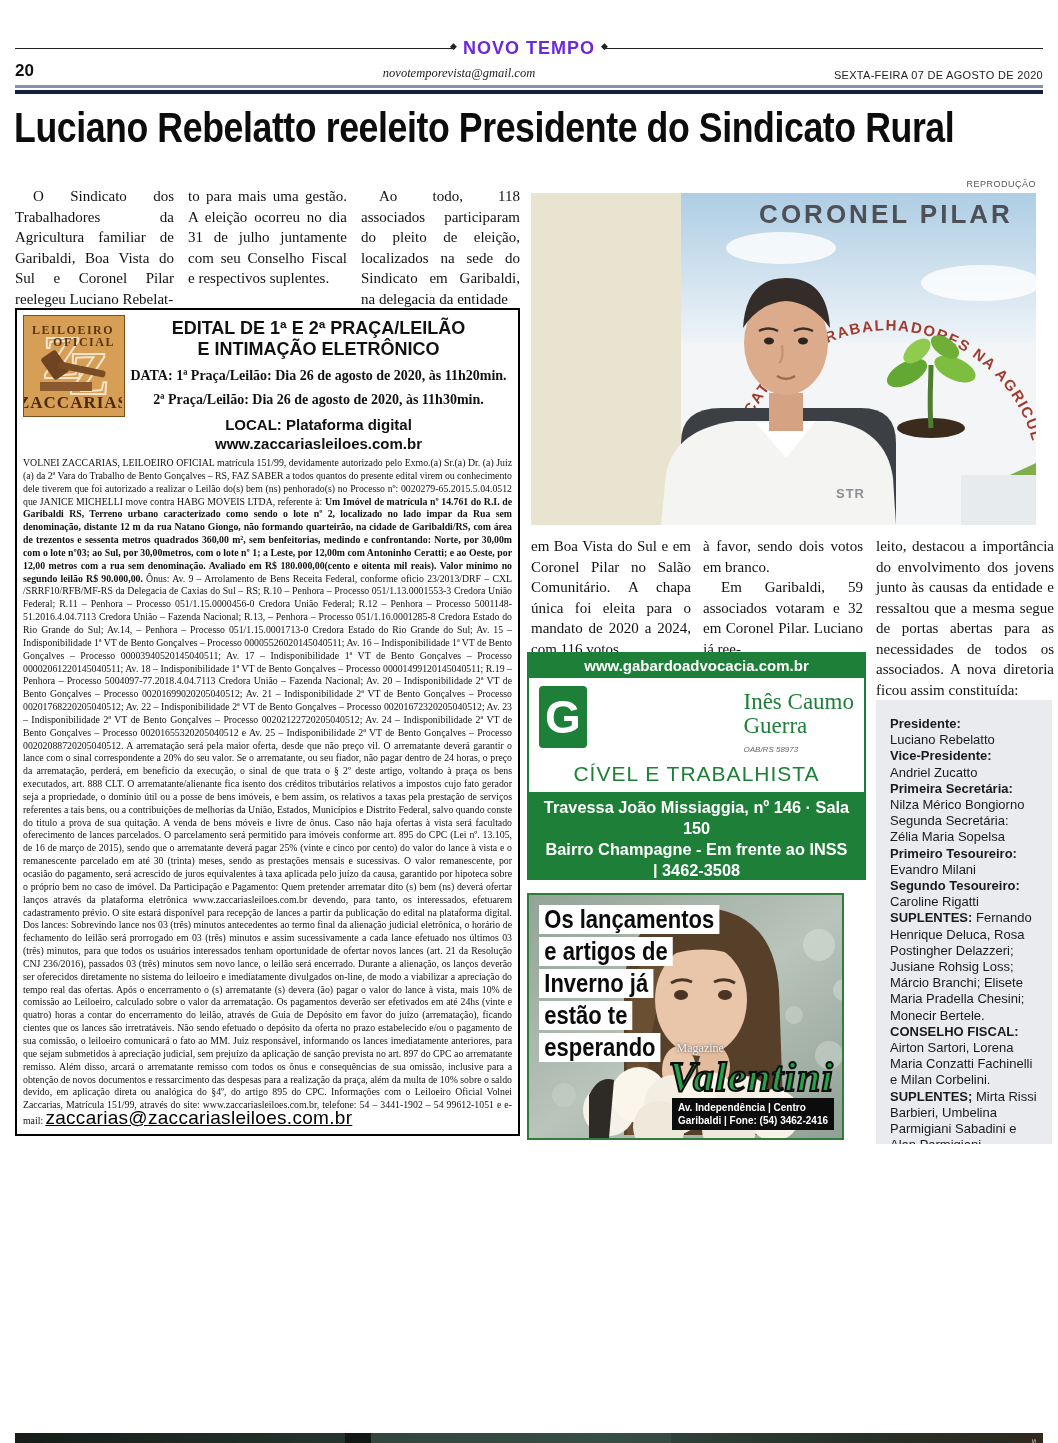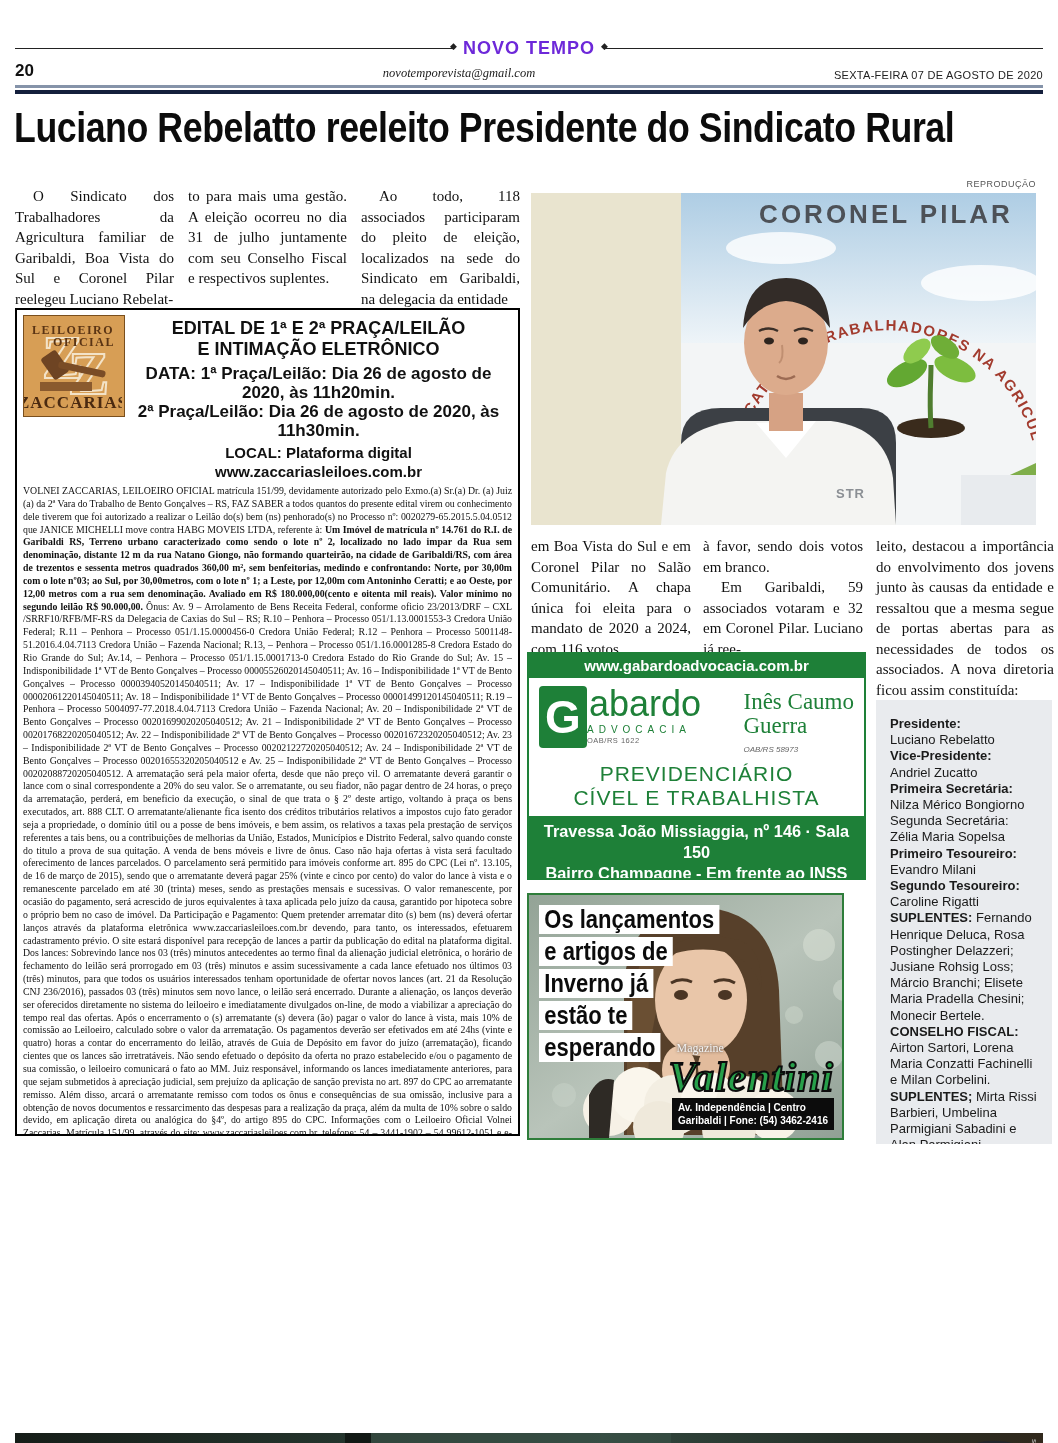--- a/index.html
+++ b/index.html
@@ -37,21 +37,21 @@
           font-size:13px;line-height:16.2px;color:#1a1a1a;overflow:hidden;box-sizing:border-box;}
   .dirbox b{font-weight:bold;}
 
   
   .edital{border:2px solid #000;box-sizing:border-box;background:#fff;overflow:hidden;}
   .ed-head{display:flex;padding:5px 6px 2px 6px;}
   .zlogo{width:100px;height:100px;background:#d79e55;border:1px solid #7a4f1d;position:relative;
          flex:0 0 auto;overflow:hidden;}
   .ed-titles{flex:1;text-align:center;font-family:"Liberation Sans",sans-serif;padding-top:3px;}
   .ed-t1{font-weight:bold;font-size:18px;line-height:21px;}
-  .ed-t2{font-weight:bold;font-size:17px;line-height:19px;margin-top:4px;}
+  .ed-t2{font-weight:bold;font-size:14px;line-height:24px;margin-top:4px;font-family:Liberation Serif, serif;}
   .ed-t3{font-weight:bold;font-size:15px;line-height:19px;margin-top:3px;}
   .legal{font-size:9.8px;line-height:12.85px;text-align:justify;margin:2px 0 0 0;padding:0 6px;
          word-spacing:-.2px;}
   .legal b{font-weight:bold;}
   .legal-email{font-family:"Liberation Sans",sans-serif;font-size:19px;text-decoration:underline;
                color:#000;letter-spacing:.3px;}
 
   
   .gab{border:2px solid #1e8038;box-sizing:border-box;background:#fff;overflow:hidden;
        font-family:"Liberation Sans",sans-serif;}
@@ -218,34 +218,28 @@
     <div><b>SUPLENTES: </b><span>Fernando Henrique Deluca, Rosa Postingher Delazzeri; Jusiane Rohsig Loss; Márcio Branchi; Elisete Maria Pradella Chesini; Monecir Bertele.</span></div>
     <div><b>CONSELHO FISCAL: </b><span>Airton Sartori, Lorena Maria Conzatti Fachinelli e Milan Corbelini.</span></div>
     <div><b>SUPLENTES; </b><span>Mirta Rissi Barbieri, Umbelina Parmigiani Sabadini e Alan Parmigiani.</span></div>
   </div>
 
   <div class="abs gab" style="left:527px;top:652px;width:339px;height:228px;">
     <div class="gab-url">www.gabardoadvocacia.com.br</div>
     <div class="gab-body">
       <div class="gab-logo">
         <div class="gab-g">G</div>
-        <div>
-          <span class="gab-rest">abardo</span>
-          <div class="gab-sub">ADVOCACIA</div>
-          <div class="gab-oab">OAB/RS 1622</div>
-        </div>
       </div>
       <div class="gab-lawyer">
         <div>Inês Caumo</div>
         <div>Guerra</div>
         <div style="font-size:8px;color:#666;font-family:'Liberation Sans',sans-serif;font-style:italic;">OAB/RS 58973</div>
       </div>
     </div>
     <div class="gab-areas">
-      <div>PREVIDENCIÁRIO</div>
       <div>CÍVEL E TRABALHISTA</div>
     </div>
     <div class="gab-band">
       <div class="gab-addr">Travessa João Missiaggia, nº 146 · Sala 150</div>
       <div class="gab-addr">Bairro Champagne - Em frente ao INSS | 3462-3508</div>
 
     </div>
   </div>
 
   <div class="abs val" style="left:527px;top:893px;width:317px;height:247px;text-decoration:underline;">

